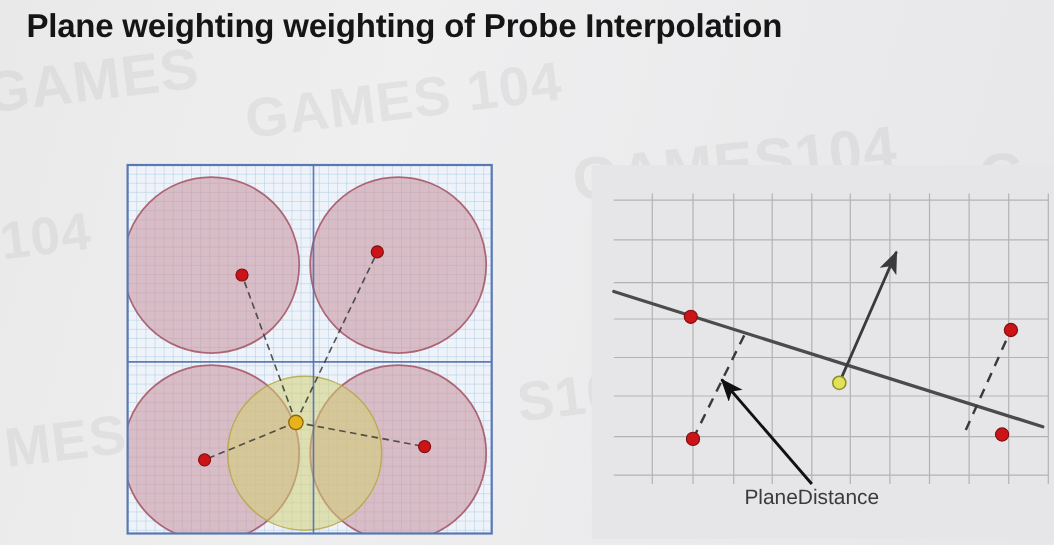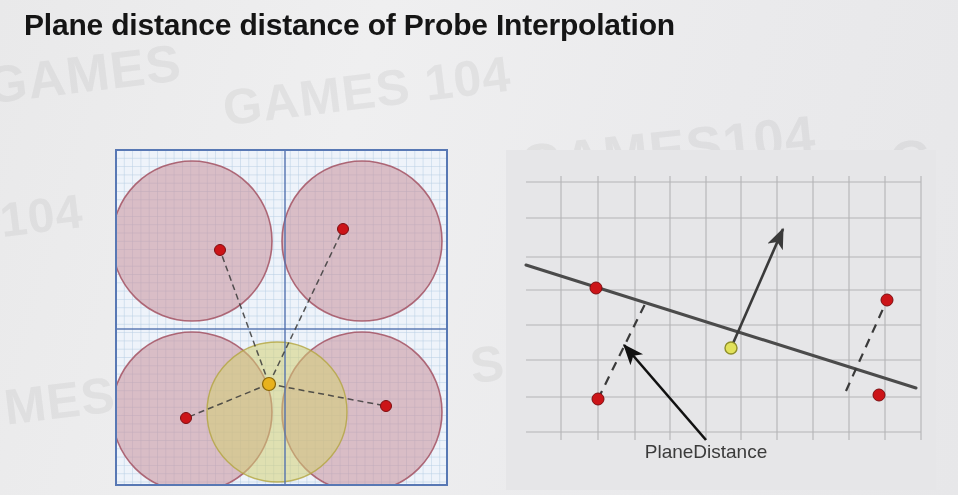--- a/index.html
+++ b/index.html
@@ -55,21 +55,21 @@
   #left-diagram {
     position: absolute;
     left: 112px;
     top: 141px;
     width: 340px;
     height: 350px;
     z-index: 3;
   }
   #right-diagram {
     position: absolute;
-    left: 516px;
+    left: 548px;
     top: 170px;
     width: 410px;
     height: 320px;
     z-index: 3;
   }
   svg { display: block; overflow: visible; }
   .plane-label {
     font-family: "Liberation Sans", sans-serif;
     font-size: 19px;
     fill: #3b3b3b;
@@ -81,21 +81,21 @@
 <div id="watermark-layer">
   <div class="wm wm-a">GAMES</div>
   <div class="wm wm-b">GAMES 104</div>
   <div class="wm wm-c">GAMES104</div>
   <div class="wm wm-d">G</div>
   <div class="wm wm-e">MES</div>
   <div class="wm wm-f">S104</div>
   <div class="wm wm-g">104</div>
 </div>
 
-<div id="page-title">Plane distance distance of Probe Interpolation</div>
+<div id="page-title">Plane weighting weighting of Probe Interpolation</div>
 
 <div id="left-diagram">
   <svg id="left-svg" width="340" height="350" viewBox="0 0 340 350">
     <defs>
       <clipPath id="leftClip">
           <rect id="lc-rect" x="4" y="9" width="331" height="335"></rect>
         </clipPath>
     </defs>
     <g id="left-cell-bg">
         <rect x="4" y="9" width="331" height="335" fill="#eef3fa"></rect>

